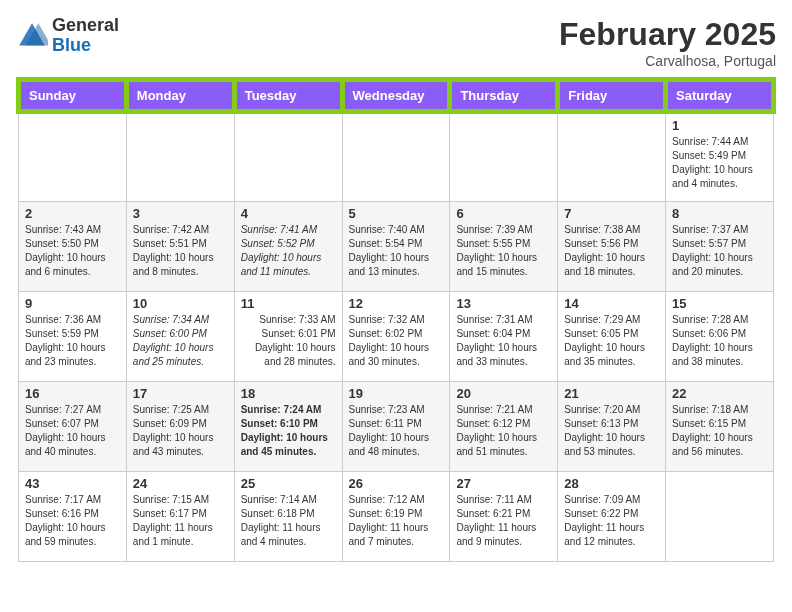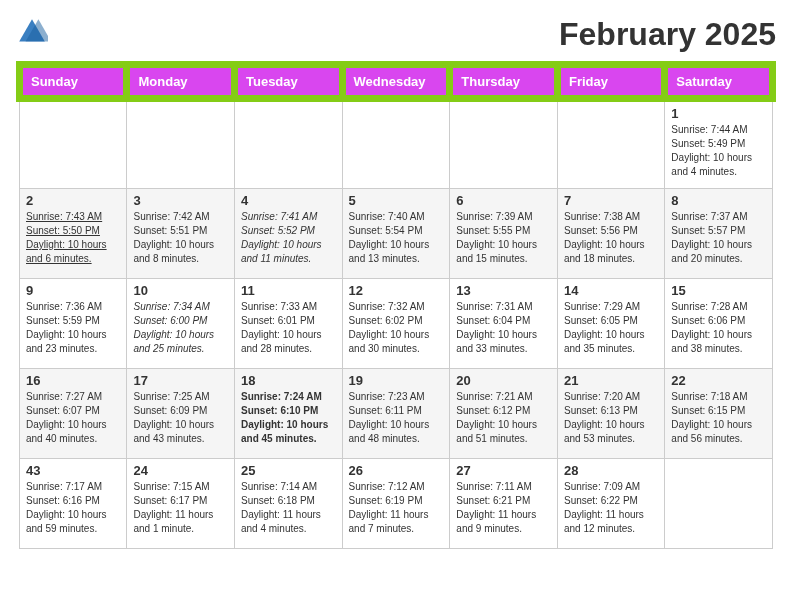--- a/index.html
+++ b/index.html
@@ -45,27 +45,27 @@
     .location {
       font-size: 14px;
       color: #555;
     }
     .calendar {
       width: 100%;
       border-collapse: collapse;
       border: 1px solid #ccc;
     }
     .calendar th {
-      background-color: #d946ef;
+      background-color: #8b5cf6;
       color: #fff;
       font-size: 13px;
       font-weight: bold;
       padding: 6px 8px;
       text-align: left;
-      border: 7px solid #84cc16;
+      border: 5px solid #84cc16;
     }
     .calendar td {
       vertical-align: top;
       width: 108px;
       min-height: 90px;
       padding: 4px 6px;
       border: 1px solid #ccc;
       font-size: 10.5px;
       color: #333;
       background: #fff;
@@ -89,23 +89,28 @@
   </style>
 </head>
 <body>
 
 <div class="header">
   <div class="logo">
     <svg class="logo-icon" viewBox="0 0 40 40">
       <polygon points="20,4 36,32 4,32" fill="#3a7fc1"></polygon>
       <polygon points="28,4 44,32 12,32" fill="#1a5fa0" opacity="0.5"></polygon>
     </svg>
+    <div class="logo-text">
+      <span class="logo-general">General</span>
+      <span class="logo-blue">Blue</span>
+    </div>
   </div>
   <div class="title-block">
     <div class="month-title">February 2025</div>
+    <div class="location">Carvalhosa, Portugal</div>
   </div>
 </div>
 
 <table class="calendar">
   <thead>
     <tr>
     <th>Sunday</th>
         <th>Monday</th>
         <th>Tuesday</th>
         <th>Wednesday</th>
@@ -126,21 +131,21 @@
           <span class="day-num">1</span>
           <div class="day-info" style="white-space: pre-line;">Sunrise: 7:44 AM
 Sunset: 5:49 PM
 Daylight: 10 hours
 and 4 minutes.</div>
         </td>
       </tr>
       <tr>
         <td>
           <span class="day-num">2</span>
-          <div class="day-info" style="white-space: pre-line; text-decoration: underline;">Sunrise: 7:43 AM
+          <div class="day-info" style="white-space: pre-line;">Sunrise: 7:43 AM
 Sunset: 5:50 PM
 Daylight: 10 hours
 and 6 minutes.</div>
         </td>
         <td>
           <span class="day-num">3</span>
           <div class="day-info" style="white-space: pre-line;">Sunrise: 7:42 AM
 Sunset: 5:51 PM
 Daylight: 10 hours
 and 8 minutes.</div>
@@ -191,21 +196,21 @@
         </td>
         <td>
           <span class="day-num">10</span>
           <div class="day-info" style="white-space: pre-line; font-style: italic;">Sunrise: 7:34 AM
 Sunset: 6:00 PM
 Daylight: 10 hours
 and 25 minutes.</div>
         </td>
         <td>
           <span class="day-num">11</span>
-          <div class="day-info" style="white-space: pre-line;">Sunrise: 7:33 AM
+          <div class="day-info" style="white-space: pre-line; text-align: right;">Sunrise: 7:33 AM
 Sunset: 6:01 PM
 Daylight: 10 hours
 and 28 minutes.</div>
         </td>
         <td>
           <span class="day-num">12</span>
           <div class="day-info" style="white-space: pre-line;">Sunrise: 7:32 AM
 Sunset: 6:02 PM
 Daylight: 10 hours
 and 30 minutes.</div>

